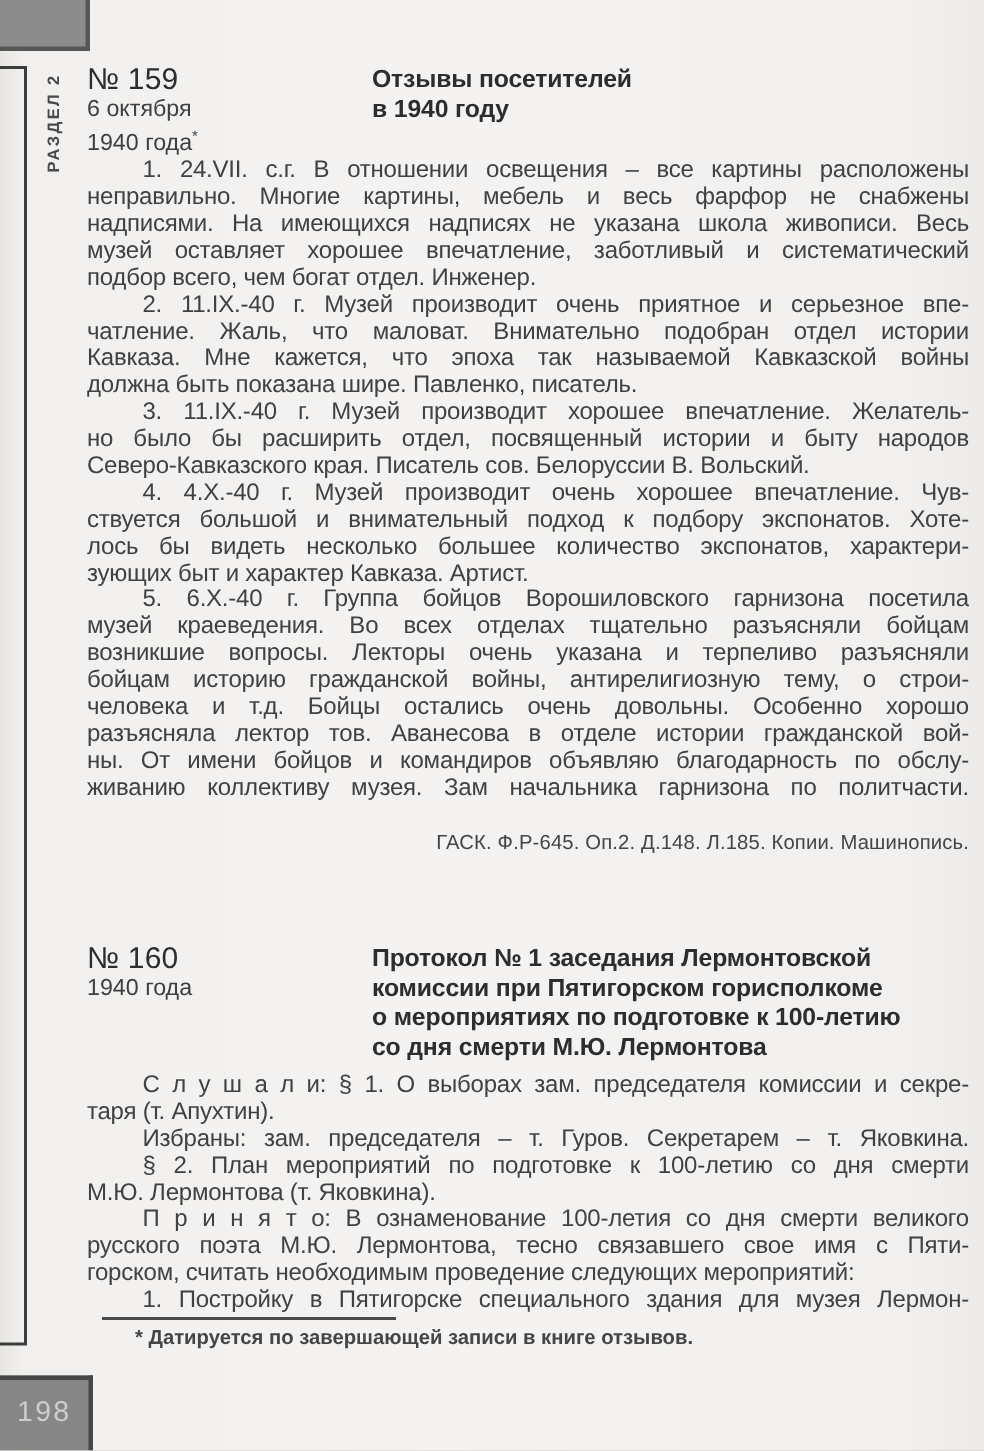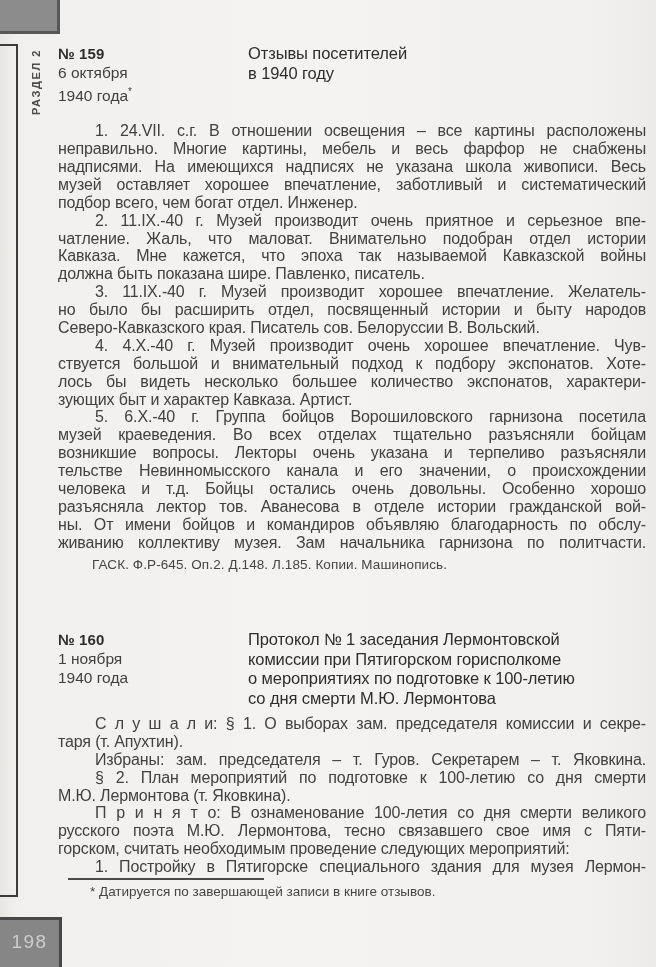--- a/index.html
+++ b/index.html
@@ -28,42 +28,42 @@
     position:absolute;left:30px;top:45px;height:70px;width:16px;
     writing-mode:vertical-rl;transform:rotate(180deg);
     font-size:11px;letter-spacing:1.6px;color:#4a4a4a;font-weight:bold;
     white-space:nowrap;
   }
   .doc{position:absolute;left:58px;width:588px;}
   .doc-159{top:44px;}
   .doc-160{top:630px;}
   .doc-header{display:flex;}
   .doc-meta{width:190px;flex:0 0 190px;}
-  .doc-number{font-weight:bold;font-size:15px;line-height:19px;color:#2d2d2d;letter-spacing:.1px;}
+  .doc-number{font-weight:normal;font-size:20px;line-height:19px;color:#2d2d2d;letter-spacing:.1px;}
   .doc-date{font-size:15.5px;line-height:19px;color:#3f3f3f;}
   .doc-date sup{font-size:10px;}
-  .doc-title{flex:1;font-weight:normal;font-size:16.5px;line-height:19.5px;color:#2d2d2d;letter-spacing:-.1px;}
+  .doc-title{flex:1;font-weight:bold;font-size:16.5px;line-height:19.5px;color:#2d2d2d;letter-spacing:-.1px;}
   .doc-title .tline{white-space:nowrap;}
-  .doc-body{margin-top:17px;font-size:16px;line-height:17.9px;color:#414141;}
+  .doc-body{font-size:16px;line-height:17.9px;color:#414141;}
   .doc-160 .doc-body{margin-top:7px;}
   .para{margin:0;}
   .line{
     text-align:justify;text-align-last:justify;
     height:17.9px;overflow:visible;white-space:nowrap;
     letter-spacing:-.15px;
   }
   .line.first{padding-left:37px;}
   .line.last{text-align-last:left;white-space:normal;}
   .citation{
-    margin-top:5px;padding-left:34px;
-    font-size:13.5px;line-height:16px;color:#454545;letter-spacing:.1px;
+    margin-top:19px;padding-left:34px;
+    font-size:13.5px;line-height:16px;color:#454545;letter-spacing:.1px;text-align:right;
   }
   .footnote{position:absolute;left:68px;top:878px;width:578px;}
   .footnote-rule{width:196px;border-top:2px solid #4a4a4a;margin-bottom:4px;}
-  .footnote-text{padding-left:22px;font-size:13.5px;line-height:16px;color:#454545;font-weight:normal;}
+  .footnote-text{padding-left:22px;font-size:13.5px;line-height:16px;color:#454545;font-weight:bold;}
   .pagenum-box{
     position:absolute;left:0;top:917px;width:62px;height:57px;
     background:#868686;
     border-top:3px solid #474747;border-right:3px solid #474747;
     box-sizing:border-box;
     color:#cdcdcd;font-size:19px;letter-spacing:1.5px;
     display:flex;align-items:flex-start;justify-content:center;
     padding-top:11px;
   }
 </style>
@@ -114,37 +114,34 @@
         <div class="para">
           <div class="line first">4. 4.X.-40 г. Музей производит очень хорошее впечатление. Чув-</div>
           <div class="line">ствуется большой и внимательный подход к подбору экспонатов. Хоте-</div>
           <div class="line">лось бы видеть несколько большее количество экспонатов, характери-</div>
           <div class="line last">зующих быт и характер Кавказа. Артист.</div>
         </div>
         <div class="para">
           <div class="line first">5. 6.X.-40 г. Группа бойцов Ворошиловского гарнизона посетила</div>
           <div class="line">музей краеведения. Во всех отделах тщательно разъясняли бойцам</div>
           <div class="line">возникшие вопросы. Лекторы очень указана и терпеливо разъясняли</div>
-          <div class="line">тельстве Невинномысского канала и его значении, о происхождении</div>
+          <div class="line">бойцам историю гражданской войны, антирелигиозную тему, о строи-</div>
           <div class="line">человека и т.д. Бойцы остались очень довольны. Особенно хорошо</div>
           <div class="line">разъясняла лектор тов. Аванесова в отделе истории гражданской вой-</div>
           <div class="line">ны. От имени бойцов и командиров объявляю благодарность по обслу-</div>
           <div class="line">живанию коллективу музея. Зам начальника гарнизона по политчасти.</div>
         </div>
       </div>
     <div class="citation">ГАСК. Ф.Р-645. Оп.2. Д.148. Л.185. Копии. Машинопись.</div>
   </div>
 
   <div class="doc doc-160">
     <div class="doc-header">
       <div class="doc-meta">
         <div class="doc-number">№ 160</div>
-        <div class="doc-date">
-          <span>1 ноября</span>
-        </div>
         <div class="doc-date">
           <span>1940 года</span>
         </div>
       </div>
       <div class="doc-title">
           <div class="tline">Протокол № 1 заседания Лермонтовской</div>
           <div class="tline">комиссии при Пятигорском горисполкоме</div>
           <div class="tline">о мероприятиях по подготовке к 100-летию</div>
           <div class="tline">со дня смерти М.Ю. Лермонтова</div>
         </div>

